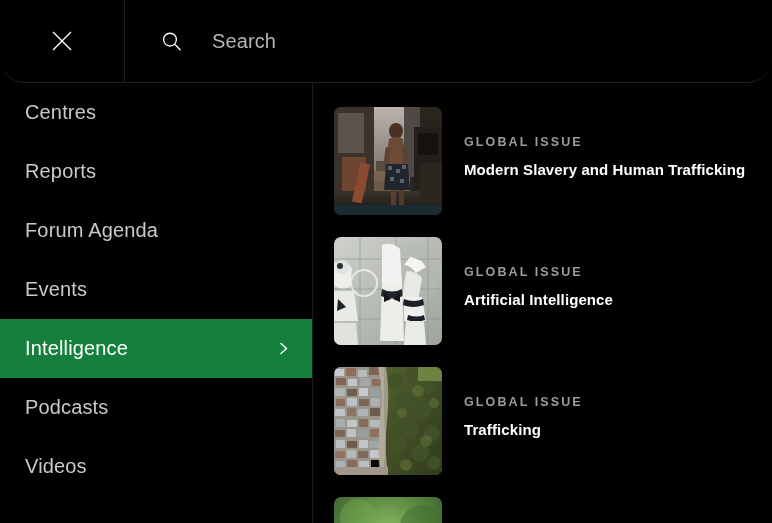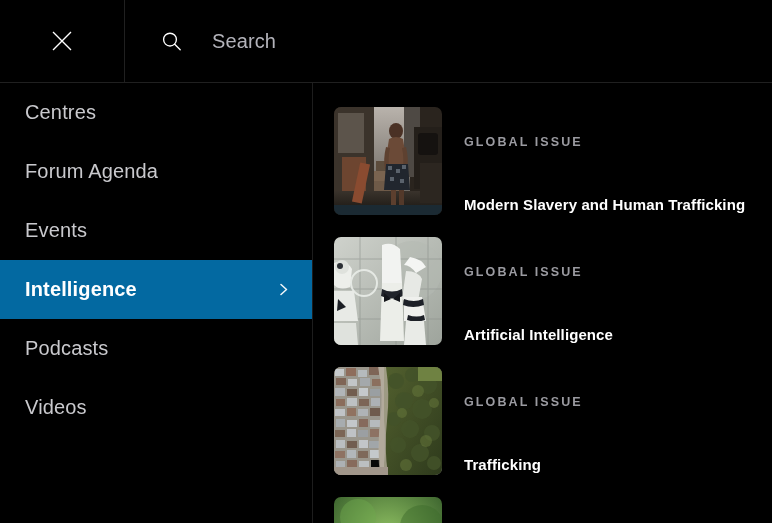--- a/index.html
+++ b/index.html
@@ -8,21 +8,21 @@
     background:#000;
     font-family:"Liberation Sans", sans-serif;
     overflow:hidden;
   }
   #app { position:relative; width:772px; height:523px; background:#000; }
 
   
   .header {
     position:absolute; top:0; left:0; width:772px; height:83px;
     border-bottom:1px solid #202020;
-    display:flex; align-items:stretch;
+    display:flex; align-items:stretch;border-radius:25px;
   }
   .close-cell {
     width:125px; height:82px;
     border-right:1px solid #202020;
     display:flex; align-items:center; justify-content:center;
     cursor:pointer;
   }
   .close-icon { width:22px; height:22px; display:block; }
   .search-cell {
     flex:1; height:82px; display:flex; align-items:center;
@@ -48,42 +48,42 @@
     position:relative;
     height:59px;
     display:flex; align-items:center;
     padding:0 22px 0 25px;
     cursor:pointer;
     color:#c9c9cd;
     font-size:20px;
     font-weight:400;
     letter-spacing:0.15px;
   }
-  .nav-item.active { background:#0369a1; color:#ffffff;font-weight:bold; }
+  .nav-item.active { background:#15803d; color:#ffffff; }
   .nav-label { flex:1; white-space:nowrap; }
   .chev-icon { width:13px; height:13px; display:block; opacity:.95; }
   .chev-hidden { visibility:hidden; }
 
   
   .content {
     position:absolute; top:83px; left:314px; width:458px; height:440px;
     background:#000; overflow:hidden;
   }
   .result-row {
     position:absolute; left:20px; width:438px; height:110px;
     display:flex; align-items:flex-start; cursor:pointer;
   }
   .thumb {
     width:108px; height:108px; flex:0 0 auto;
     border-radius:7px; overflow:hidden; position:relative;
   }
   .thumb svg { display:block; width:108px; height:108px; }
   .row-text {
     margin-left:22px; padding-top:28px;
-    display:flex; flex-direction:column;gap:35px;
+    display:flex; flex-direction:column;
   }
   .kicker {
     color:#9b9ba1; font-size:12.5px; font-weight:700;
     letter-spacing:2.1px; text-transform:uppercase;
     margin-bottom:12px;
   }
   .title {
     color:#ffffff; font-size:15px; font-weight:700;
     letter-spacing:0.1px; white-space:nowrap;
   }
@@ -112,20 +112,26 @@
 
   <nav class="sidebar">
 
     <div class="nav-item">
       <span class="nav-label">Centres</span>
       <svg class="chev-icon chev-hidden" viewBox="0 0 13 13" fill="none" xmlns="http://www.w3.org/2000/svg">
         <path d="M4 1.5 L9.5 6.5 L4 11.5" stroke="#ffffff" stroke-width="1.5" stroke-linecap="round" stroke-linejoin="round"></path>
       </svg>
     </div>
 
+    <div class="nav-item">
+      <span class="nav-label">Reports</span>
+      <svg class="chev-icon chev-hidden" viewBox="0 0 13 13" fill="none" xmlns="http://www.w3.org/2000/svg">
+        <path d="M4 1.5 L9.5 6.5 L4 11.5" stroke="#ffffff" stroke-width="1.5" stroke-linecap="round" stroke-linejoin="round"></path>
+      </svg>
+    </div>
 
     <div class="nav-item">
       <span class="nav-label">Forum Agenda</span>
       <svg class="chev-icon chev-hidden" viewBox="0 0 13 13" fill="none" xmlns="http://www.w3.org/2000/svg">
         <path d="M4 1.5 L9.5 6.5 L4 11.5" stroke="#ffffff" stroke-width="1.5" stroke-linecap="round" stroke-linejoin="round"></path>
       </svg>
     </div>
 
     <div class="nav-item">
       <span class="nav-label">Events</span>

